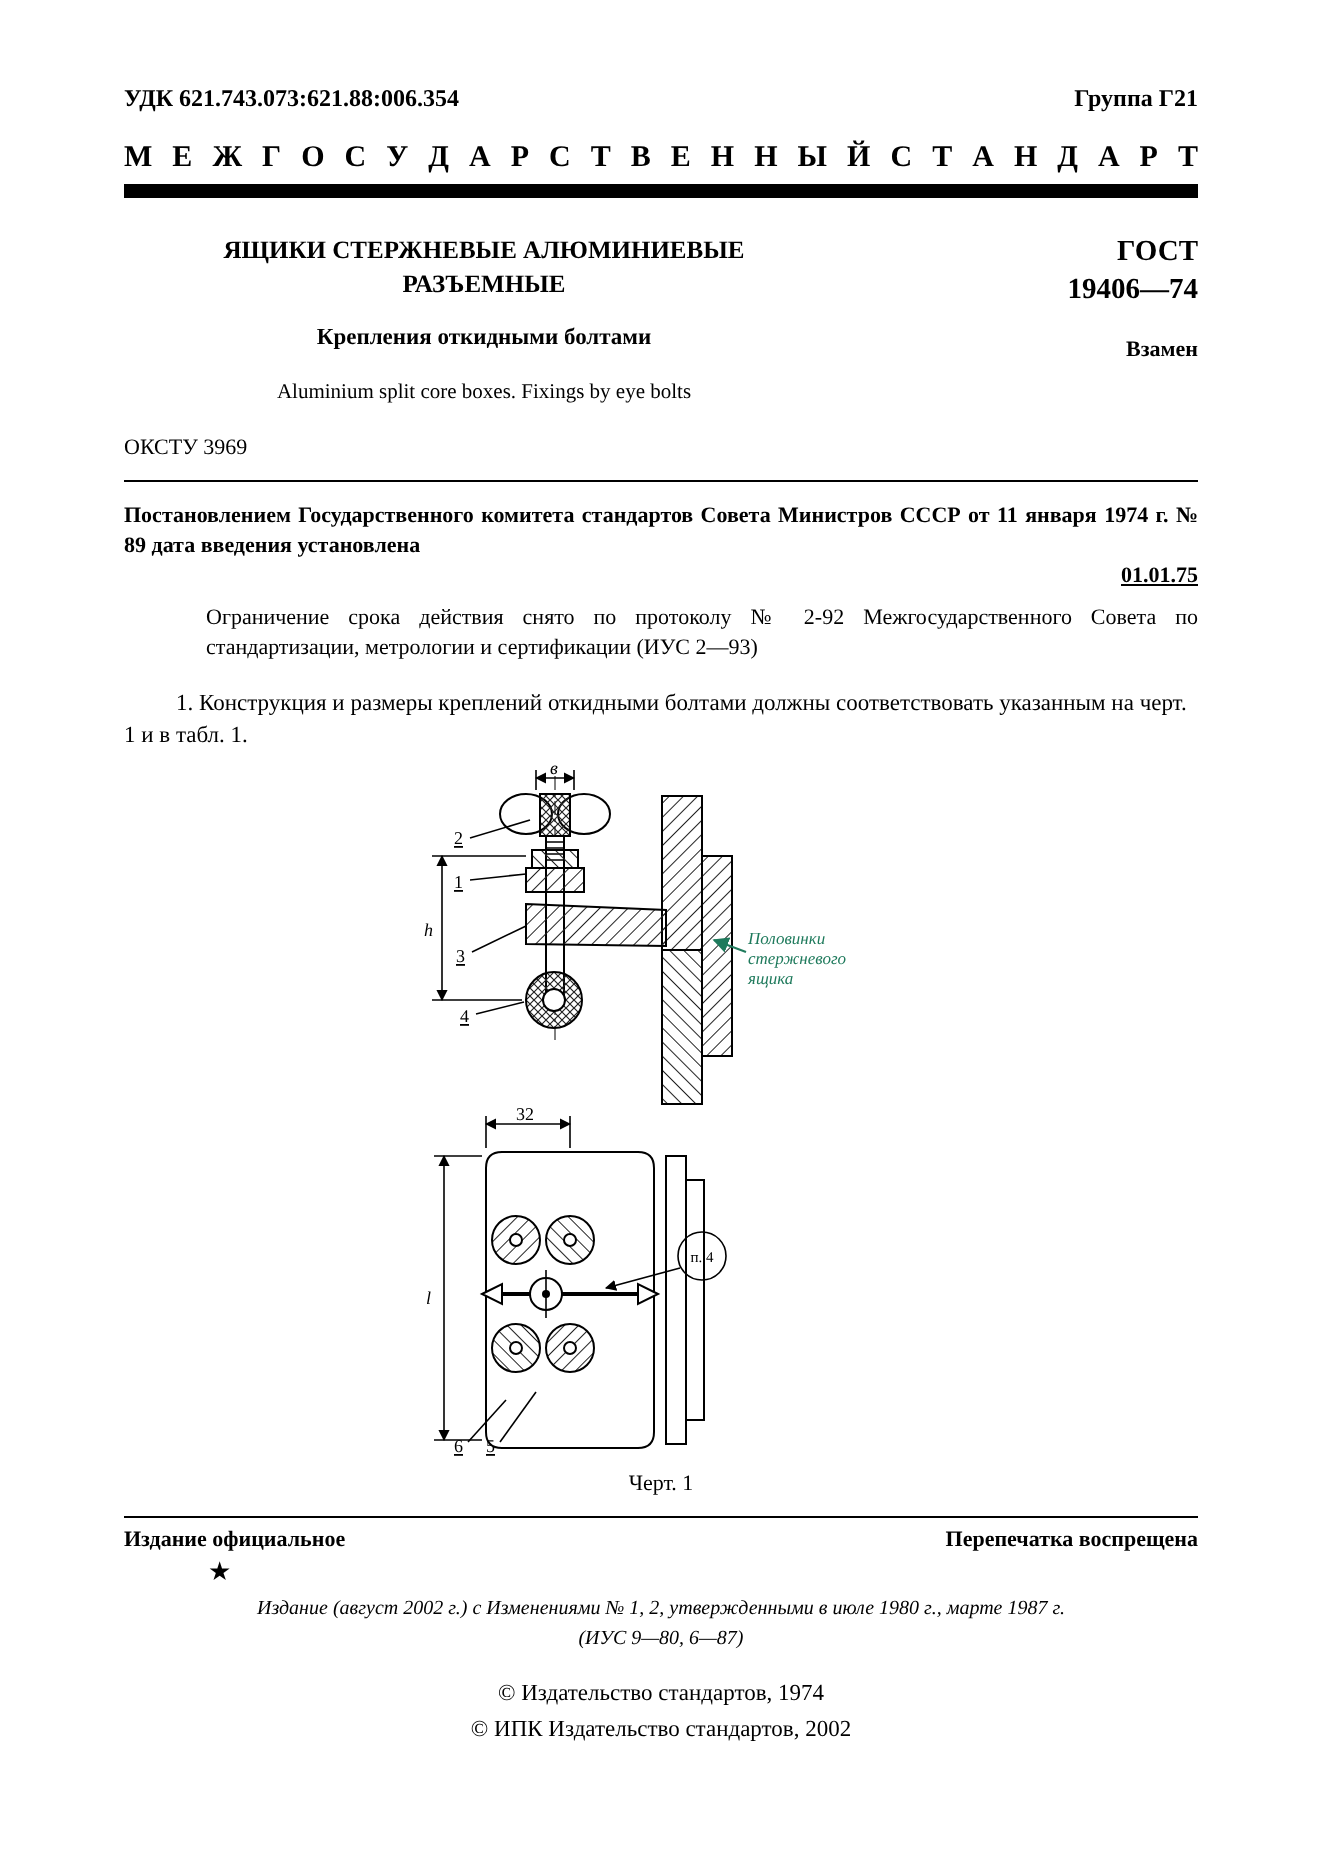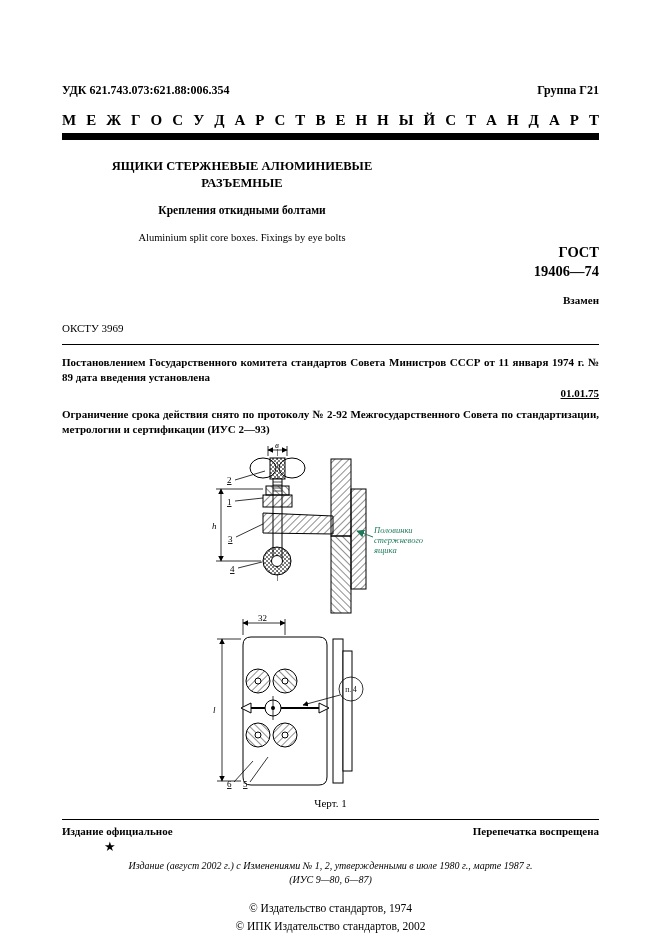--- a/index.html
+++ b/index.html
@@ -3,42 +3,42 @@
 <meta charset="utf-8">
 <style>
   :root { --accent: #1f7a5c; }
   * { box-sizing: border-box; }
   html,body { margin:0; padding:0; background:#ffffff; }
   .page{
     width:661px; height:936px; background:#fff; color:#000;
     font-family:"Liberation Serif", serif;
     padding:42px 62px 0 62px; position:relative; overflow:hidden;
   }
-  .row-between{ display:flex; justify-content:space-between; align-items:baseline;margin-top:41px; }
+  .row-between{ display:flex; justify-content:space-between; align-items:baseline; }
   .topline{ font-size:12px; font-weight:bold; }
   .spread{
     margin-top:14px; font-size:15px; font-weight:bold;
     text-align:justify; text-align-last:justify; white-space:normal;
   }
   .bar{ height:7px; background:#000; margin-top:4px; }
-  .titleblock{ display:flex; margin-top:18px;flex-direction:column; }
+  .titleblock{ display:flex; margin-top:18px; }
   .tb-left{ width:360px; text-align:center; }
   .tb-right{ flex:1; text-align:right; }
   .title-ru{ font-size:12.5px; font-weight:bold; line-height:1.35; }
   .subtitle{ font-size:11.5px; font-weight:bold; margin-top:12px; }
   .title-en{ font-size:10.5px; margin-top:16px; }
   .gost{ font-size:14.5px; font-weight:bold; line-height:1.3; }
   .replaces-label{ font-size:11px; font-weight:bold; margin-top:14px; }
   .replaces-value{ font-size:12.5px; font-weight:bold; margin-top:2px; }
   .okstu{ font-size:11px; margin-top:16px; }
   .rule{ border:none; border-top:1.5px solid #000; margin:10px 0 0 0; }
   .decree{ font-size:11px; font-weight:bold; text-align:justify; margin-top:10px; line-height:1.35; }
   .date{ font-size:11px; font-weight:bold; text-align:right; margin-top:2px; }
   .date span{ text-decoration:underline; }
-  .limitation{ font-size:11px; font-weight:bold; text-align:justify; margin-top:8px; line-height:1.35; }
+  .limitation{ font-size:11px; font-weight:normal; text-align:justify; margin-top:8px; line-height:1.35;margin-left:41px; }
   .clause{ font-size:11.5px; margin-top:12px; text-indent:26px; line-height:1.4; }
   .figure{ margin-top:4px; }
   .figure svg{ display:block; margin:0 auto; }
   .drawing text{ font-family:"Liberation Serif", serif; fill:#000; stroke:none; }
   .accent-text text{ fill:var(--accent); }
   .accent-stroke{ stroke:var(--accent); }
   .accent-fill{ fill:var(--accent); }
   .caption{ font-size:11px; margin-top:4px; text-align:center; }
   .footer-row{ display:flex; justify-content:space-between; font-size:11px; font-weight:bold; margin-top:5px;align-items:flex-end; }
   .star{ font-size:13px; margin:2px 0 0 42px; }
@@ -76,20 +76,21 @@
     </div>
   </div>
 
   <div class="okstu">ОКСТУ 3969</div>
 
   <hr class="rule">
 
   <div class="decree">Постановлением Государственного комитета стандартов Совета Министров СССР от 11 января 1974 г. № 89 дата введения установлена</div>
   <div class="date"><span>01.01.75</span></div>
   <div class="limitation">Ограничение срока действия снято по протоколу № 2-92 Межгосударственного Совета по стандартизации, метрологии и сертификации (ИУС 2—93)</div>
+  <div class="clause">1. Конструкция и размеры креплений откидными болтами должны соответствовать указанным на черт. 1 и в табл. 1.</div>
 
   <div class="figure">
     <svg class="drawing" width="240" height="352" viewBox="0 0 240 352">
       <defs>
         <pattern id="h45" patternUnits="userSpaceOnUse" width="5" height="5" patternTransform="rotate(45)">
           <line x1="0" y1="0" x2="0" y2="5" stroke="#222" stroke-width="1"></line>
         </pattern>
         <pattern id="h135" patternUnits="userSpaceOnUse" width="5" height="5" patternTransform="rotate(-45)">
           <line x1="0" y1="0" x2="0" y2="5" stroke="#222" stroke-width="1"></line>
         </pattern>

